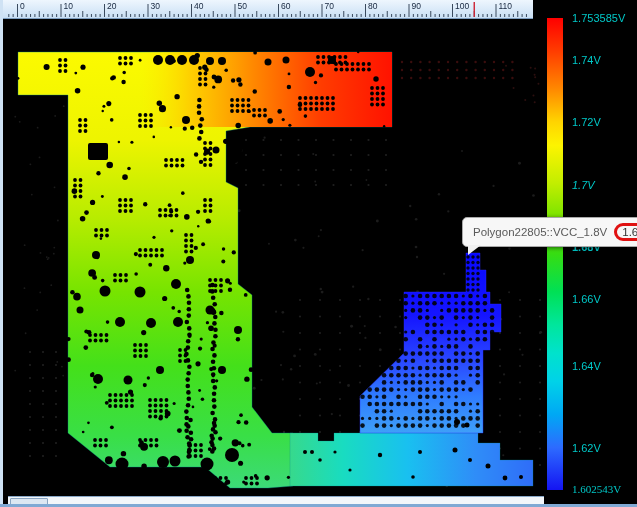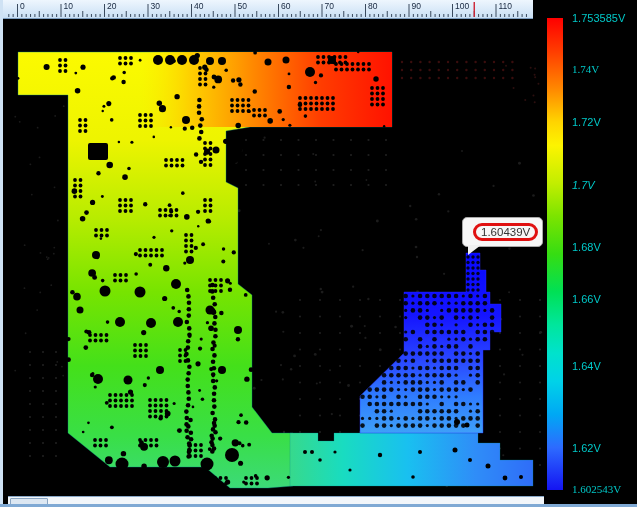--- a/index.html
+++ b/index.html
@@ -1423,31 +1423,32 @@
         <line x1="514.75" x2="514.75" y1="11" y2="17" stroke="#3a4a5e" stroke-width="1"></line>
         <line x1="519.0999999999999" x2="519.0999999999999" y1="14" y2="17" stroke="#3a4a5e" stroke-width="1"></line>
         <line x1="523.4499999999999" x2="523.4499999999999" y1="14" y2="17" stroke="#3a4a5e" stroke-width="1"></line>
         <line x1="471.24999999999994" x2="471.24999999999994" y1="2" y2="17" stroke="#cc2233" stroke-width="1.4"></line>
       </svg>
   </div>
 
   <div id="colorbar"></div>
   <div id="cb-labels">
       <div class="cb-label" style="top: 11.5px;">1.753585V</div>
-      <div class="cb-label" style="top: 63px; font-family: Liberation Serif, serif;">1.74V</div>
+      <div class="cb-label" style="top: 54px;">1.74V</div>
       <div class="cb-label" style="top: 116.452px;">1.72V</div>
       <div class="cb-label" style="top: 178.951px; font-style: italic;">1.7V</div>
-      <div class="cb-label" style="top: 241.45px;">1.68V</div>
+      <div class="cb-label" style="top: 241.45px; font-weight: bold;">1.68V</div>
       <div class="cb-label" style="top: 293px;">1.66V</div>
       <div class="cb-label" style="top: 360px;">1.64V</div>
       <div class="cb-label" style="top: 442px;">1.62V</div>
       <div class="cb-label" style="top: 482.5px; font-family: Liberation Serif, serif;">1.602543V</div>
     </div>
 
   <div id="tooltip">
+    <span class="tt-name">Polygon22805::VCC_1.8V</span>
     <span class="tt-value">1.60439V</span>
     <span class="tail"></span>
   </div>
 
   <div id="hscroll">
     <div class="thumb"></div>
   </div>
 
   <div id="left-edge"></div>
   <div id="bottom-edge"></div>

